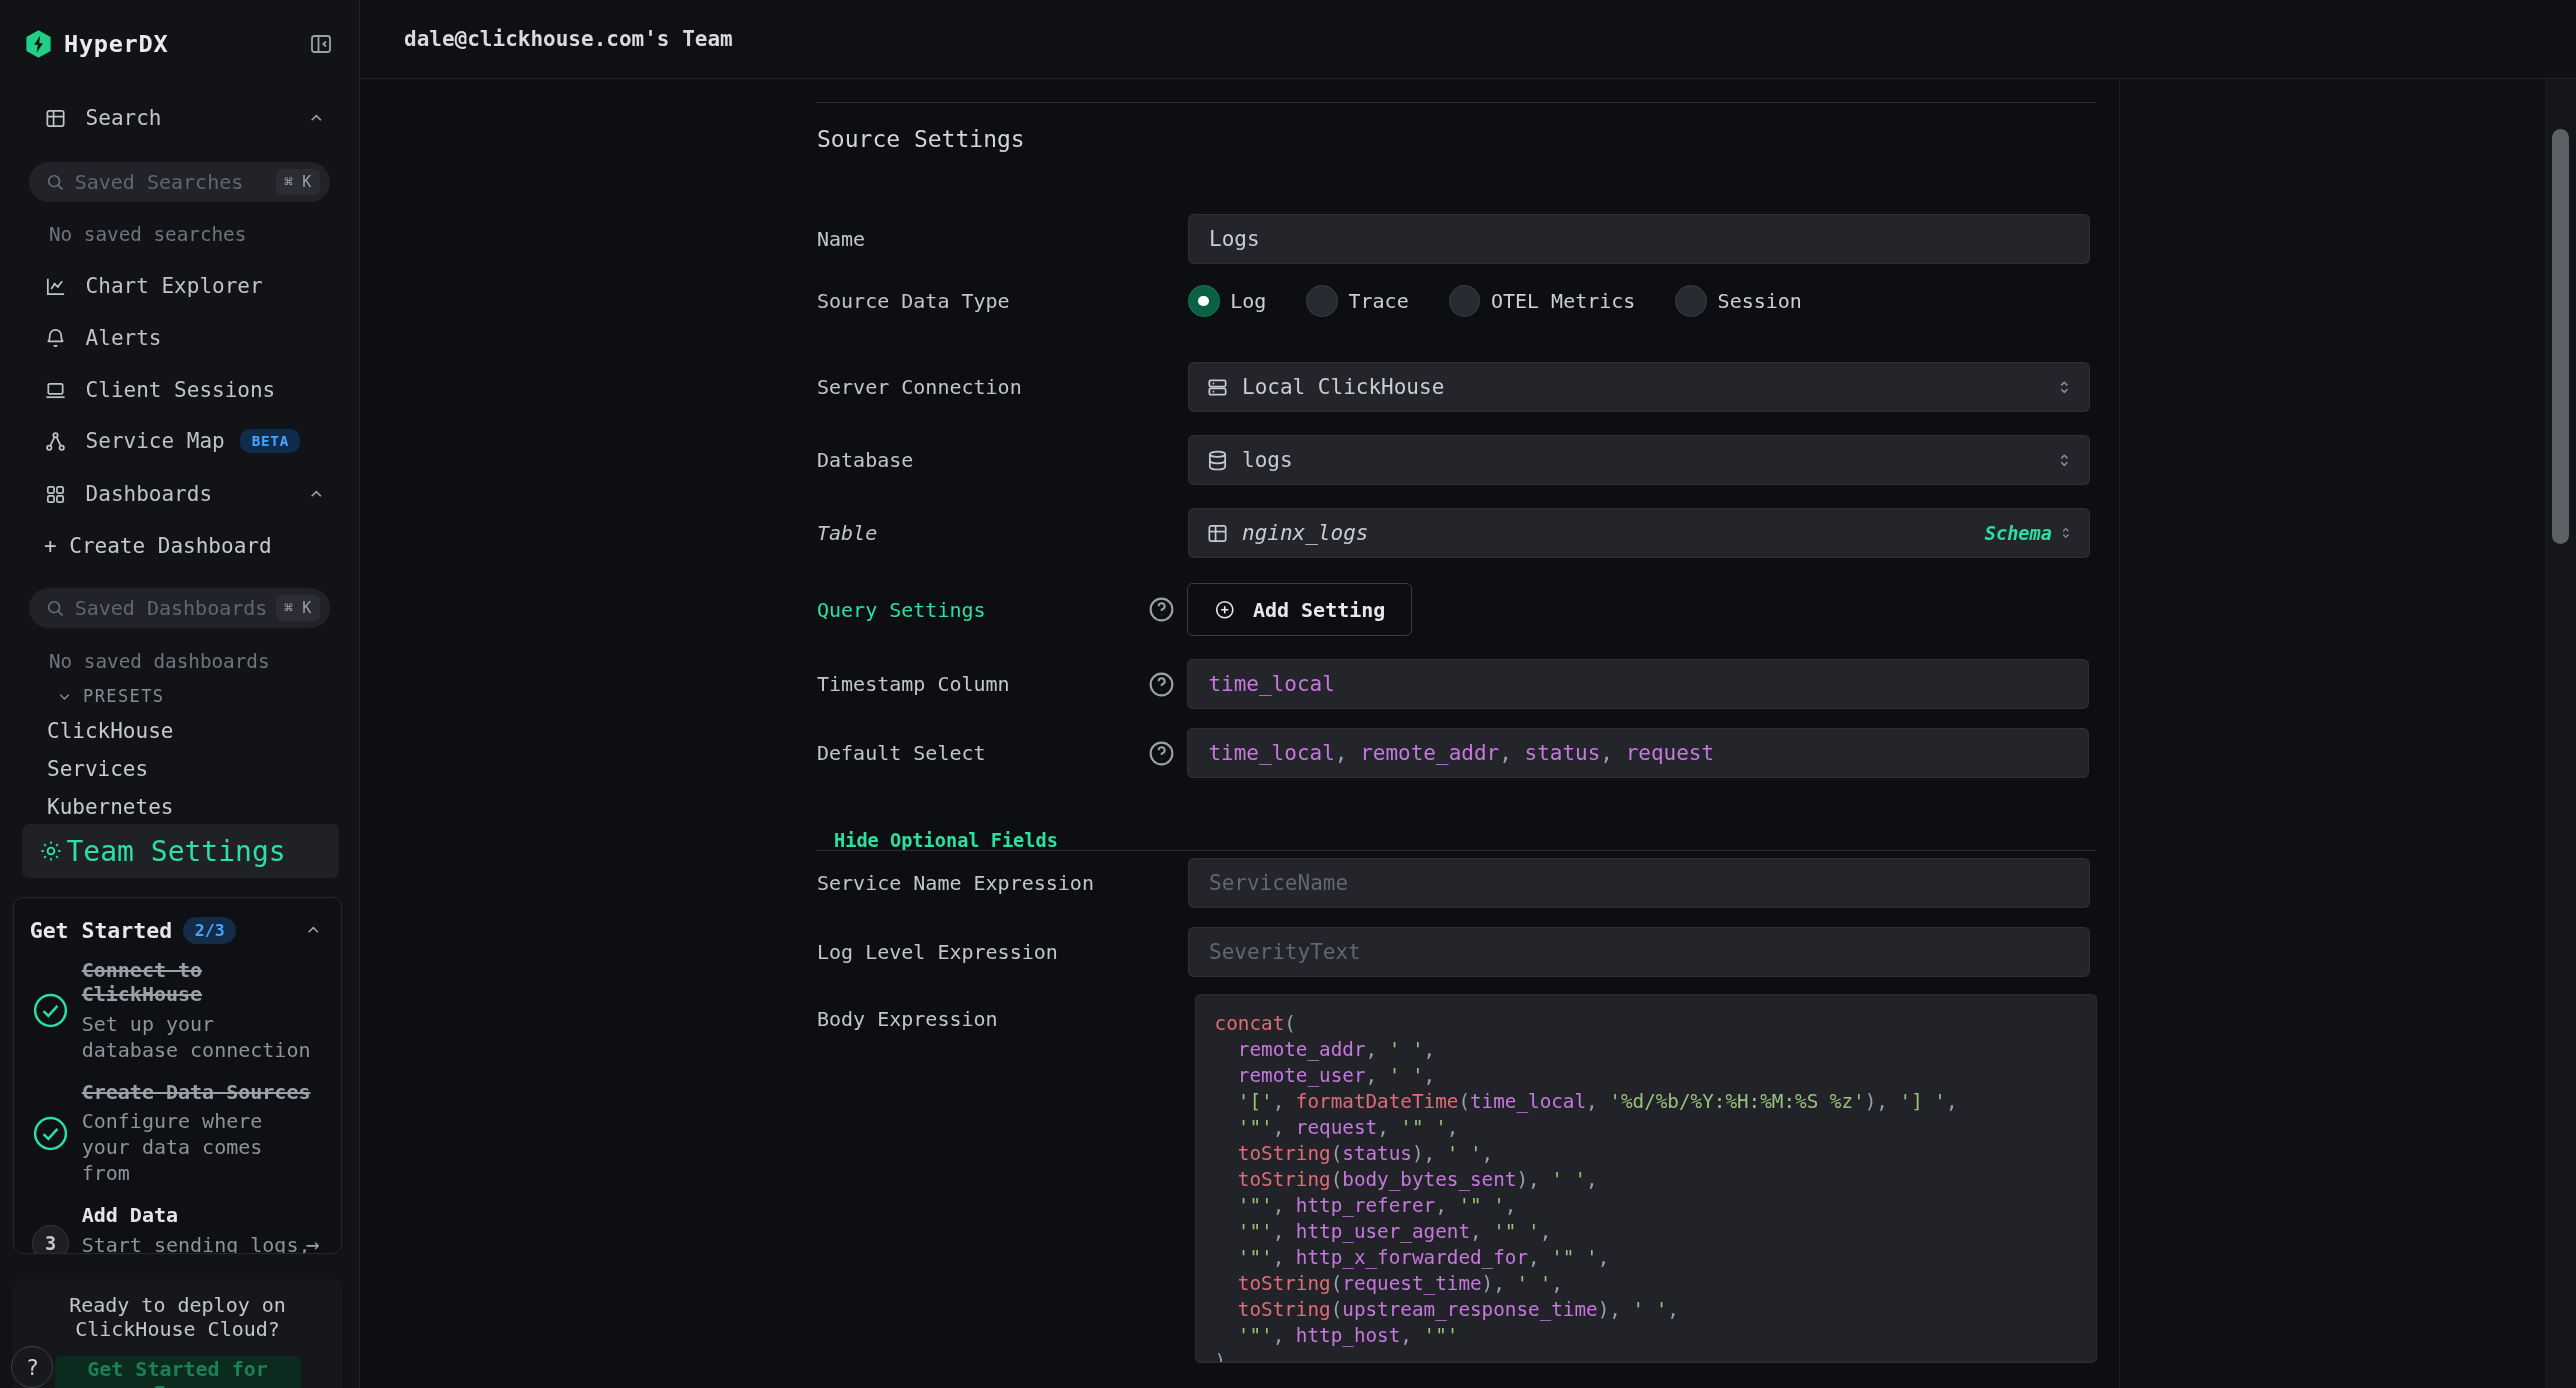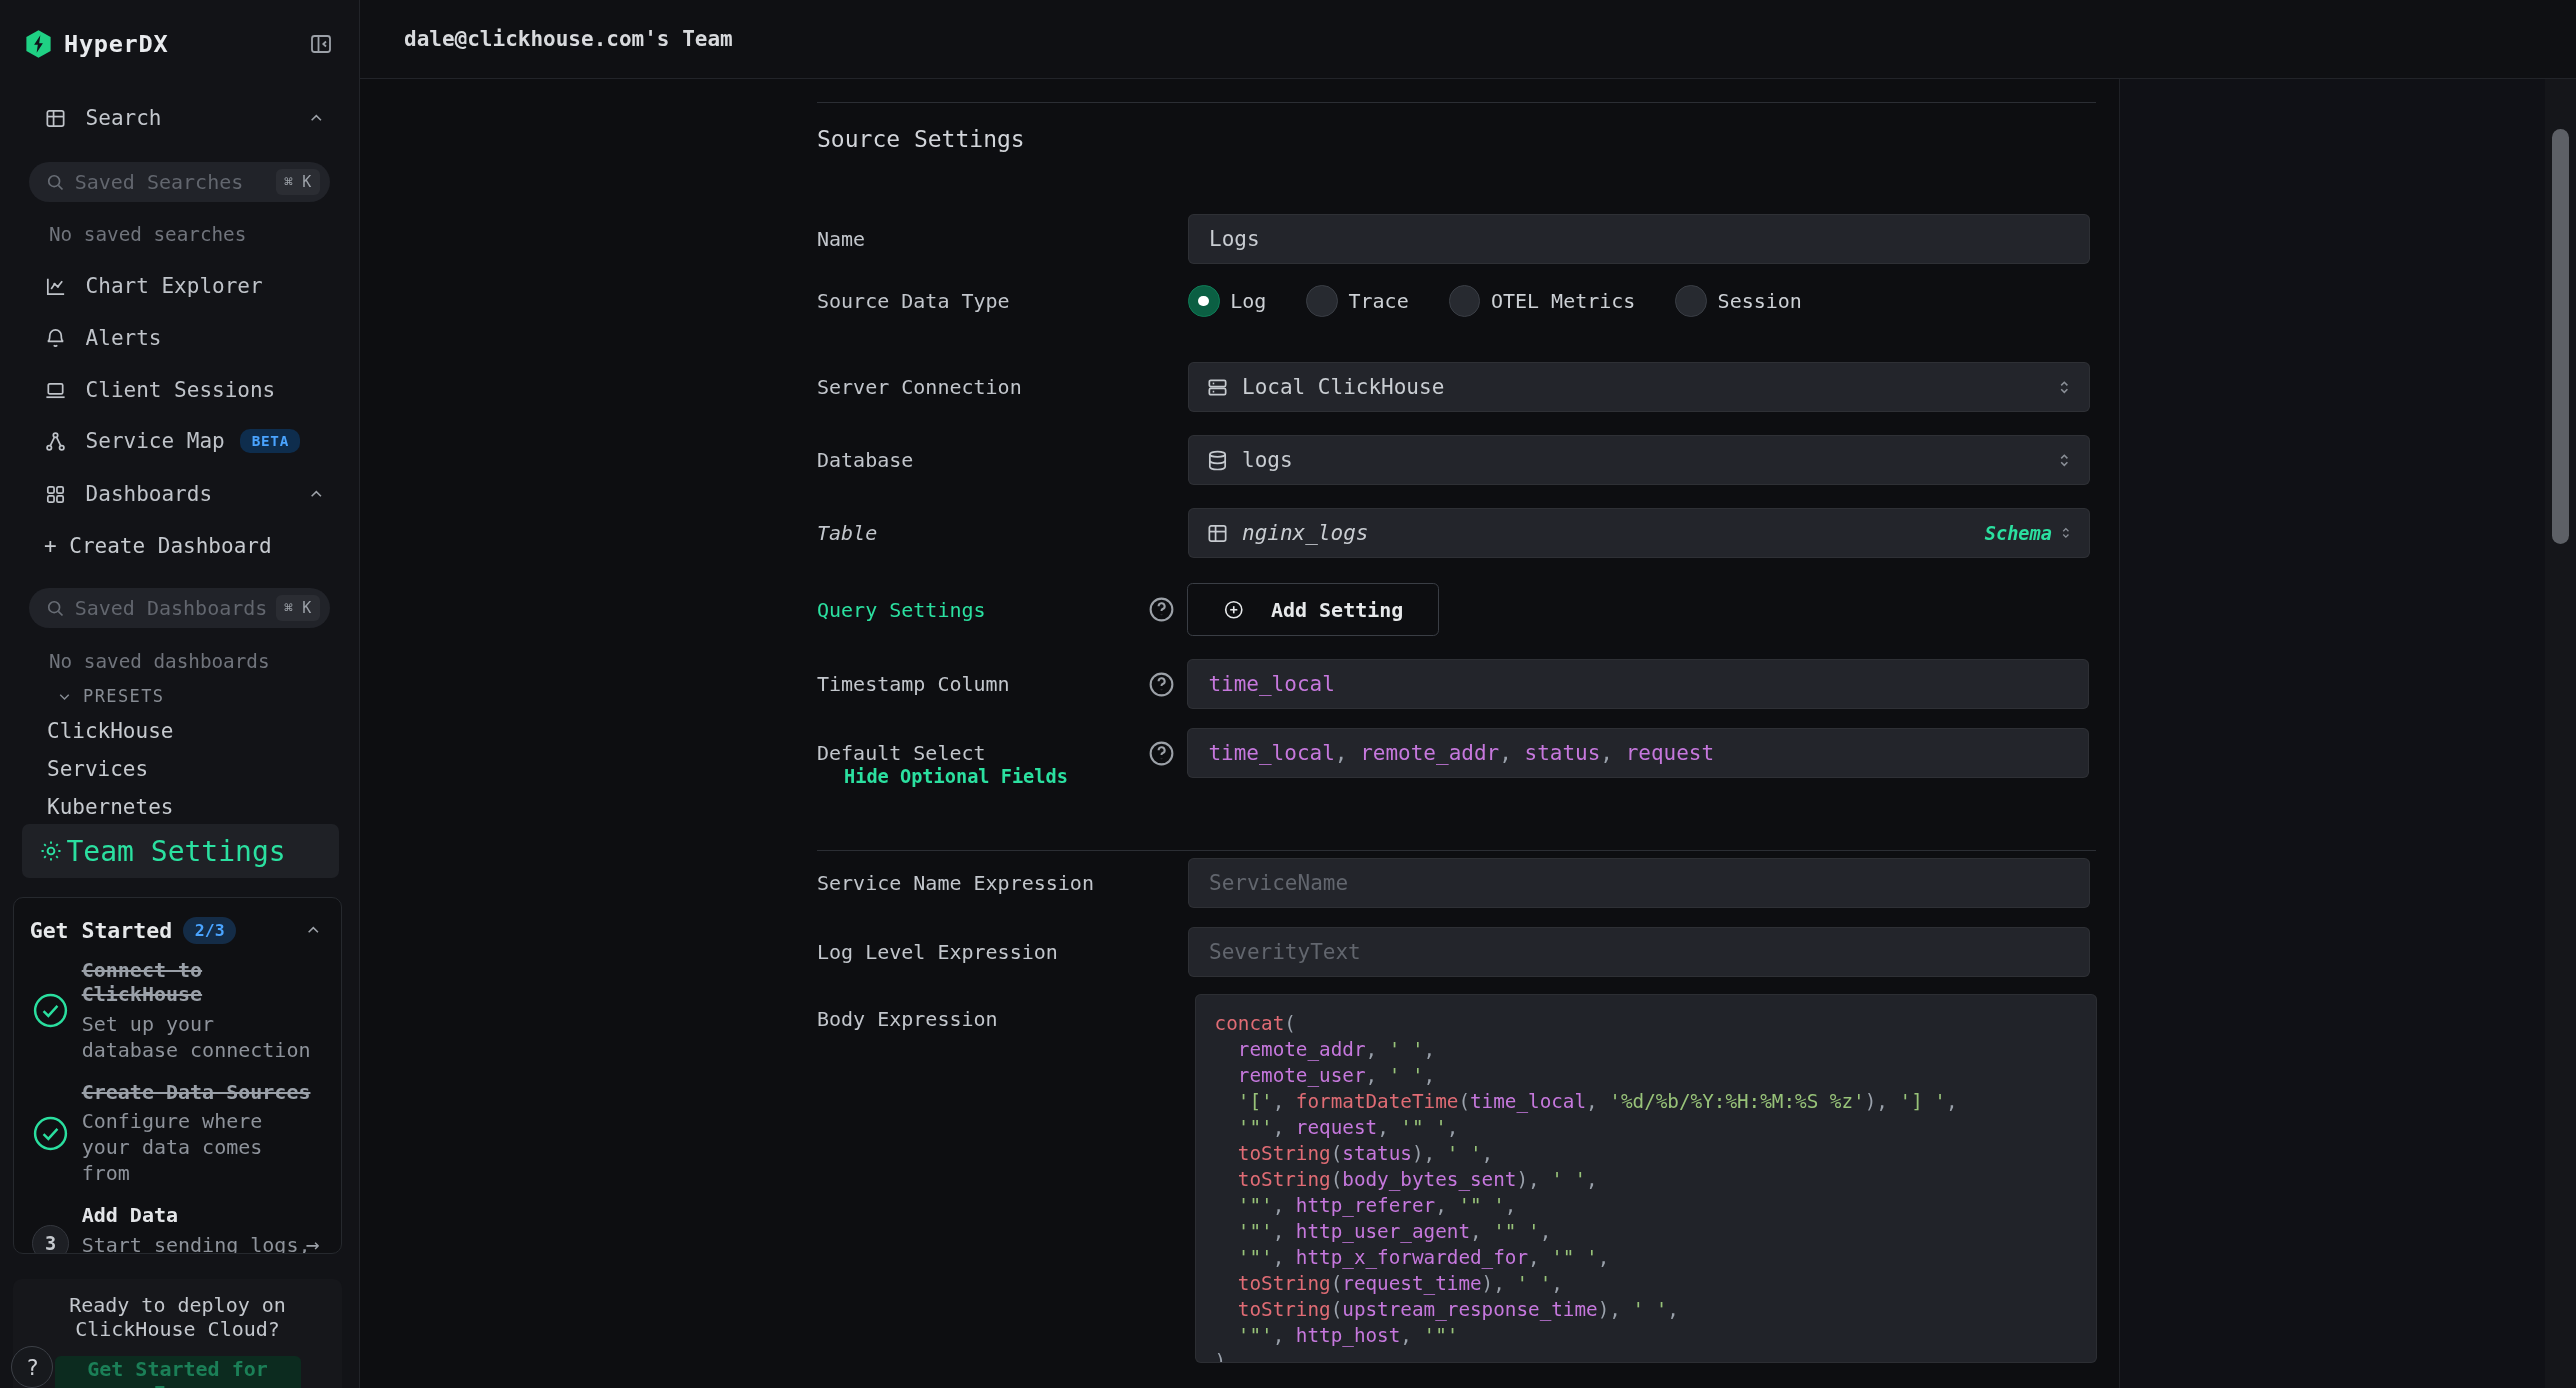--- a/index.html
+++ b/index.html
@@ -79,21 +79,21 @@
   .select .updown{margin-left:auto;}
   .select .schema{margin-left:auto;color:var(--accent);font-size:18.6px;font-weight:bold;}
   .select .updown.sm{margin-left:5.7px;}
   .tokenbox{width:902px;height:50px;background:var(--inputbg);border:0.7px solid rgba(255,255,255,0.05);border-radius:5.7px;display:flex;align-items:center;padding:0 20px;font-size:21px;white-space:pre;}
   .radio-group{display:flex;align-items:flex-start;}
   .radio-opt{display:flex;align-items:center;margin-right:40px;cursor:pointer;}
   .radio{width:31.5px;height:31.5px;border-radius:50%;background:#272a30;border:0.7px solid #3a3e45;flex:none;position:relative;}
   .radio.sel{background:#0b5f43;border-color:#0f7c57;}
   .radio.sel::after{content:"";position:absolute;left:50%;top:50%;width:10.7px;height:10.7px;margin:-5.4px 0 0 -5.4px;border-radius:50%;background:#fff;}
   .radio-opt .rlabel{margin-left:10.7px;color:#ccd0d5;font-size:20px;}
-  .add-btn{height:53px;background:transparent;border:0.7px solid #3a3e45;border-radius:5.7px;display:inline-flex;align-items:center;padding:0 35px;color:#e6e8ea;font-size:20px;font-weight:bold;cursor:pointer;gap:26px;}
+  .add-btn{height:53px;background:transparent;border:0.7px solid #3a3e45;border-radius:5.7px;display:inline-flex;align-items:center;padding:0 26px;color:#e6e8ea;font-size:20px;font-weight:bold;cursor:pointer;gap:17px;}
   .hide-link{position:absolute;left:17px;color:var(--accent);font-size:18.6px;font-weight:bold;cursor:pointer;}
   .codeblock{position:absolute;left:378px;top:0;width:902px;height:369px;background:var(--codebg);border:0.7px solid rgba(255,255,255,0.05);border-radius:5.7px;padding:15.7px 18.6px;font-size:19.3px;line-height:26px;white-space:pre;overflow:hidden;}
   .tk-f{color:var(--code-fn);} .tk-i{color:var(--code-id);} .tk-s{color:var(--code-str);} .tk-p{color:var(--code-pun);}
 
   
   .sbar{position:absolute;right:0;top:79px;bottom:0;width:31.5px;background:#15161a;}
   .sthumb{position:absolute;left:7.2px;top:50px;width:17px;height:415px;border-radius:8.6px;background:#5d6066;cursor:pointer;}
   svg{display:block;}
 </style>
 </head>
@@ -453,21 +453,21 @@
               <circle cx="12" cy="12" r="9"></circle>
               <path d="M9.6 9.3a2.5 2.5 0 1 1 3.4 2.3c-.8.33-1 .9-1 1.6"></path>
               <line x1="12" y1="16.4" x2="12" y2="16.6"></line>
             </svg>
           </span>
         <span class="ctrl">
             <span class="tokenbox" id="default-select-value"><span class="tk-i">time_local</span><span class="tk-p">, </span><span class="tk-i">remote_addr</span><span class="tk-p">, </span><span class="tk-i">status</span><span class="tk-p">, </span><span class="tk-i">request</span></span>
           </span>
       </div>
 
-      <div class="hide-link" style="top:687px;margin-left:10px;">Hide Optional Fields</div>
+      <div class="hide-link" style="top:751px;">Hide Optional Fields</div>
       <div class="hr" style="top:771px;"></div>
 
       <div class="row" style="top:779px;height:50px;">
         <span class="flabel">Service Name Expression</span>
         <span class="spacer-help"></span>
         <span class="ctrl"><input class="tinput" placeholder="ServiceName" style=""></span>
       </div>
 
       <div class="row" style="top:848px;height:50px;">
         <span class="flabel">Log Level Expression</span>

